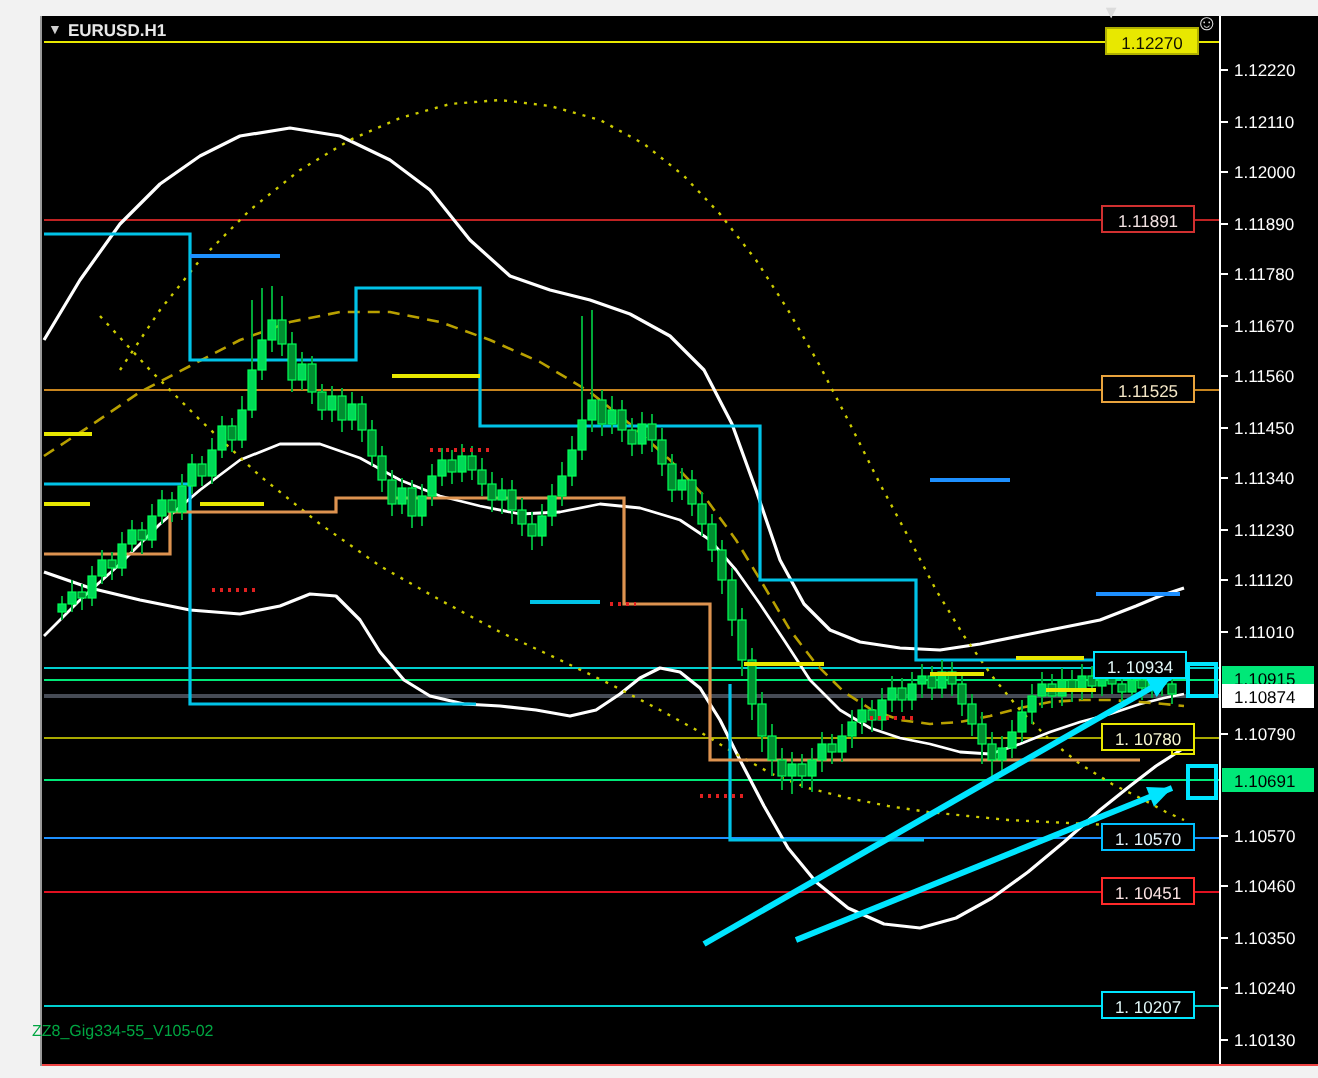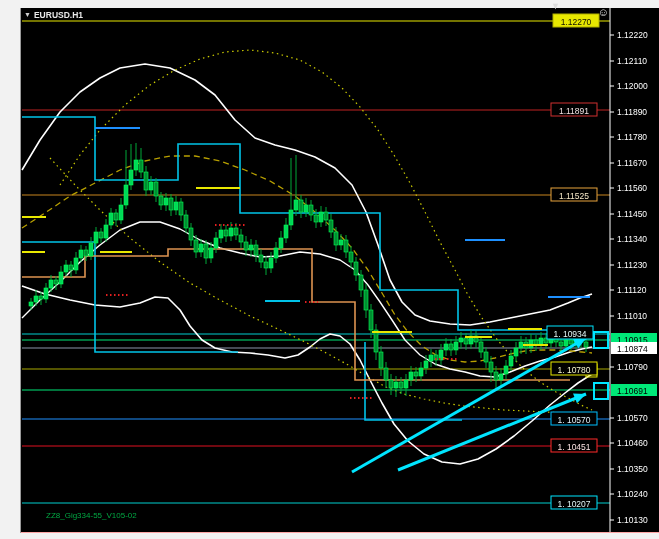--- a/index.html
+++ b/index.html
@@ -1,25 +1,25 @@
 <!DOCTYPE html>
 <html><head>
 <meta charset="utf-8">
 <style>
   html,body{margin:0;padding:0;background:#f2f2f2;font-family:"Liberation Sans",sans-serif;}
   #stage{position:relative;width:659px;height:539px;background:#f2f2f2;overflow:hidden;}
-  #chart-window{position:absolute;left:20px;top:8px;width:639px;height:524px;background:#fca5a5;border-left:1px solid #9a9a9a;border-top:1px solid #9a9a9a;}
+  #chart-window{position:absolute;left:20px;top:8px;width:639px;height:524px;background:#ef4444;border-left:1px solid #9a9a9a;border-top:1px solid #9a9a9a;}
   #chart-svg{position:absolute;left:0;top:0;}
   .overlay{position:absolute;color:#d9d9d9;font-size:8.5px;line-height:11px;white-space:nowrap;}
   #title-bar{left:24px;top:10px;font-weight:bold;color:#e8e8e8;}
   #title-bar .dd{display:inline-block;font-size:7px;color:#cfcfcf;margin-right:3px;transform:translateY(-1px);}
   #watermark{top:10px;right:63px;color:#c9c9c9;font-size:8px;}
   #smiley{top:7px;right:50px;color:#e0e0e0;font-size:11px;}
   #arrow-marker{top:1px;right:99px;color:#dcdcdc;font-size:9px;}
-  #bottom-label{left:46px;top:510px;color:#00a642;font-size:8px;text-align:right;}
+  #bottom-label{left:16px;top:510px;color:#00a642;font-size:8px;text-align:right;}
 </style>
 </head>
 <body>
 
 <div id="stage">
   <div id="chart-window">
     <svg id="chart-svg" width="659" height="539" viewBox="0 0 659 539" style="left:-21px;top:-9px">
         <g>
           <rect x="21" y="8" width="638" height="524" fill="#000000"></rect>
         </g>

